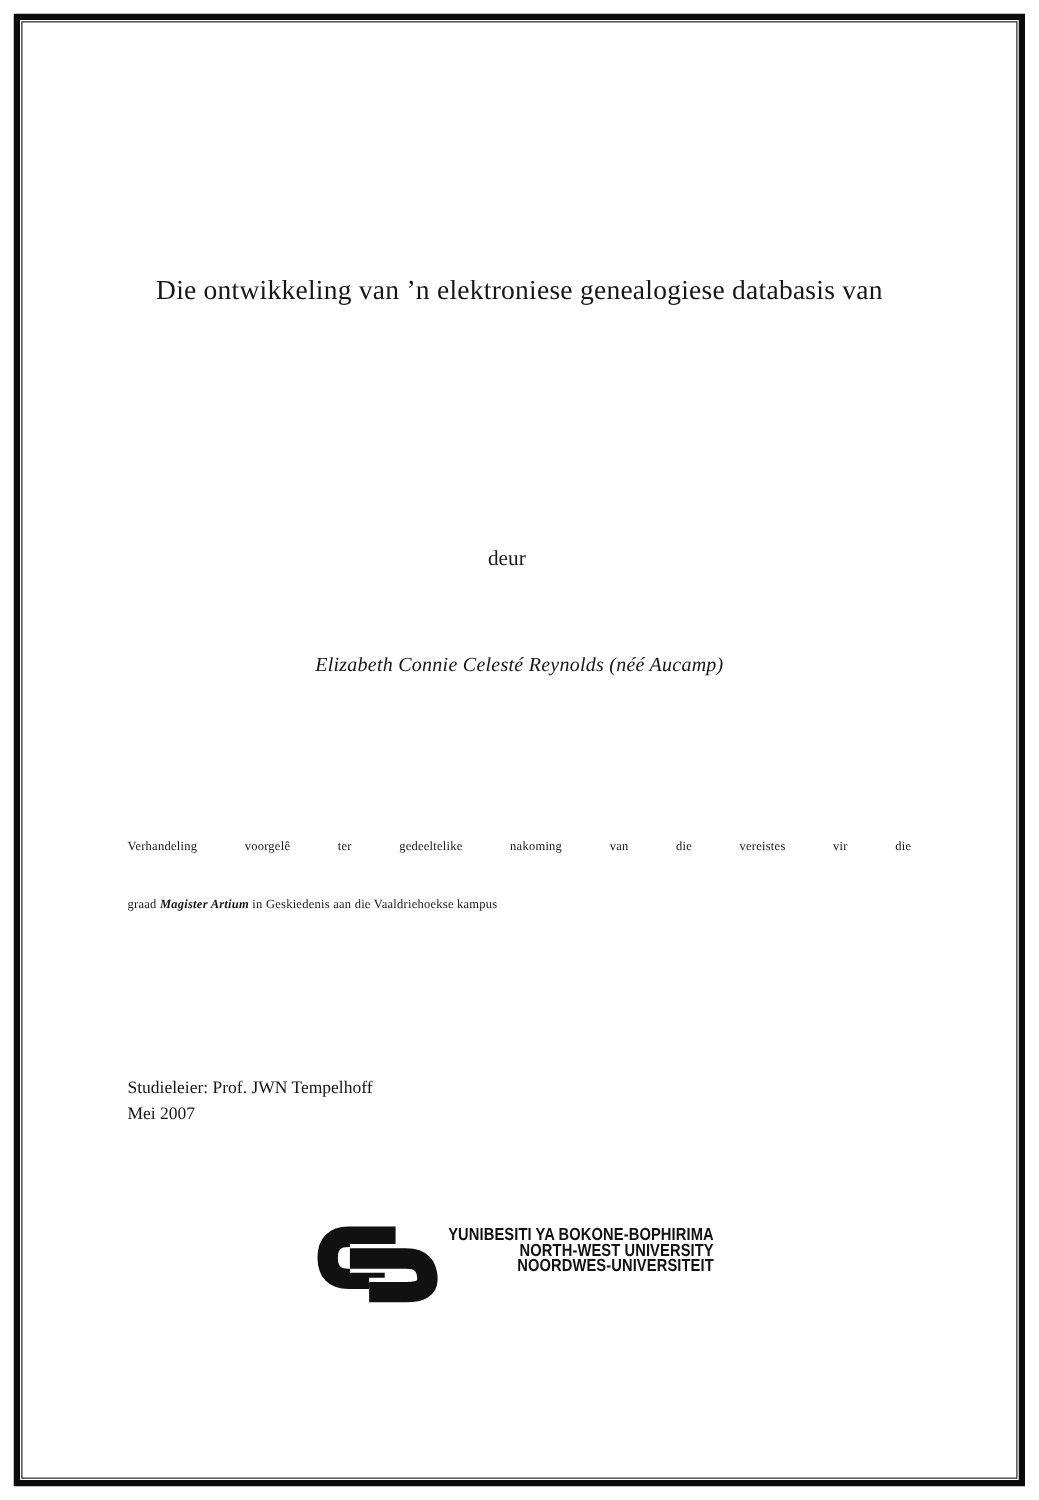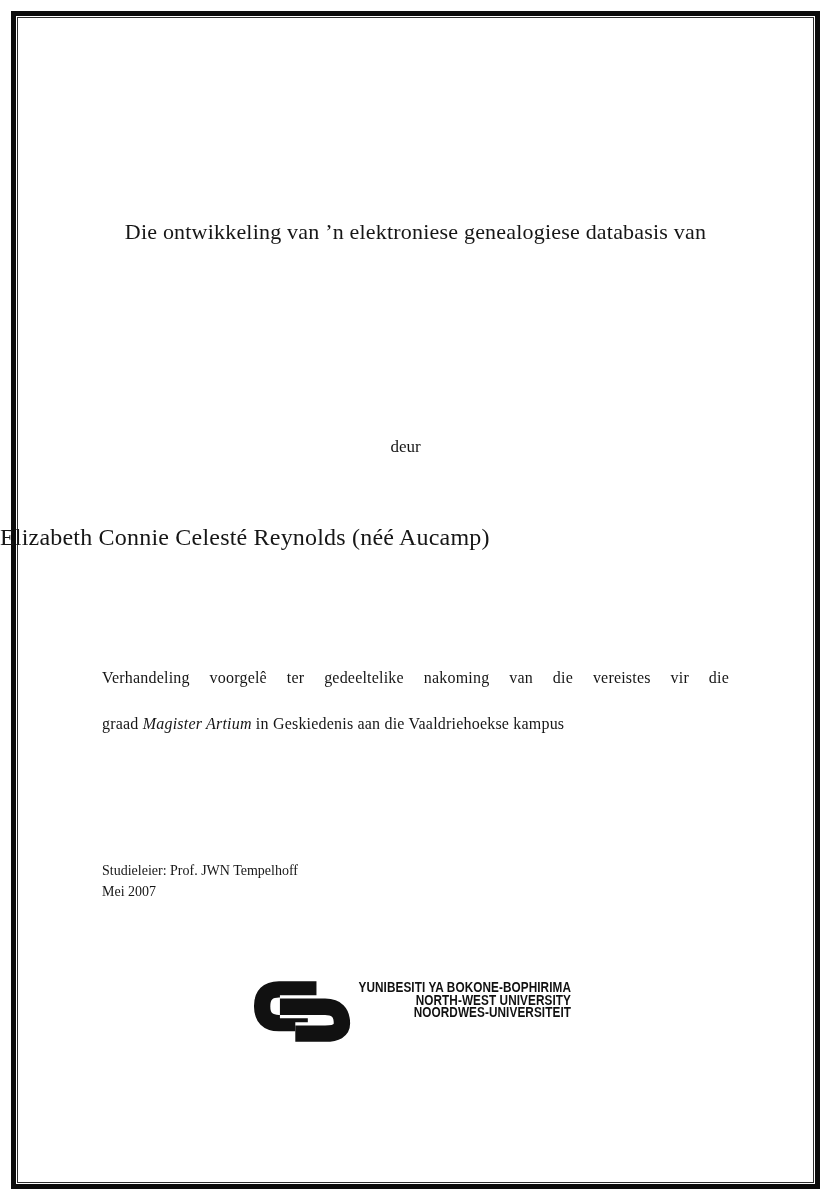--- a/index.html
+++ b/index.html
@@ -23,29 +23,29 @@
     position: absolute; top: 211px; left: 60px; right: 60px;
     text-align: center;
     font-size: 22px; line-height: 41px; letter-spacing: 0.2px; font-family: Liberation Serif, serif;
   }
   .byline {
     position: absolute; top: 437px; left: 0; right: 20px;
     text-align: center; font-size: 17px;
   }
   .author {
     position: absolute; top: 524px; left: 0; right: 0;
-    text-align: left; font-size: 24px; letter-spacing: 0.2px;
+    text-align: center; font-size: 16px; letter-spacing: 0.2px; font-style: italic;
   }
   .statement {
     position: absolute; top: 666px; left: 102px; width: 627px;
-    font-size: 16px; line-height: 23px; letter-spacing: 0.2px;
+    font-size: 10px; line-height: 23px; letter-spacing: 0.2px;
   }
   .jline { text-align: justify; }
   .jline::after { content: ""; display: inline-block; width: 100%; height: 0; }
-  .em { font-style: italic; }
+  .em { font-style: italic; font-weight: bold; }
   .supervisor {
     position: absolute; top: 860px; left: 102px;
     font-size: 14px; line-height: 21px;
   }
   .logo {
     position: absolute; top: 978px; left: 253px;
     width: 318px; height: 70px;
   }
   .logo-mark { position: absolute; left: 0; top: 2px; }
   .logo-text {

